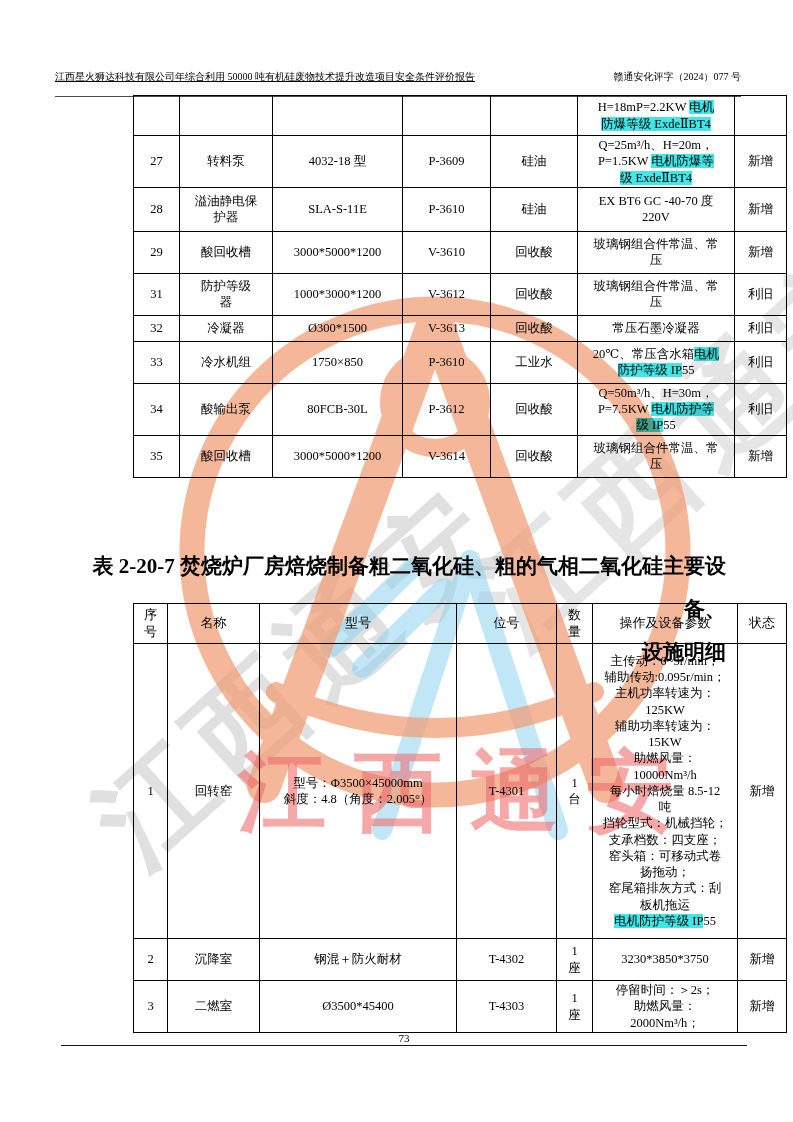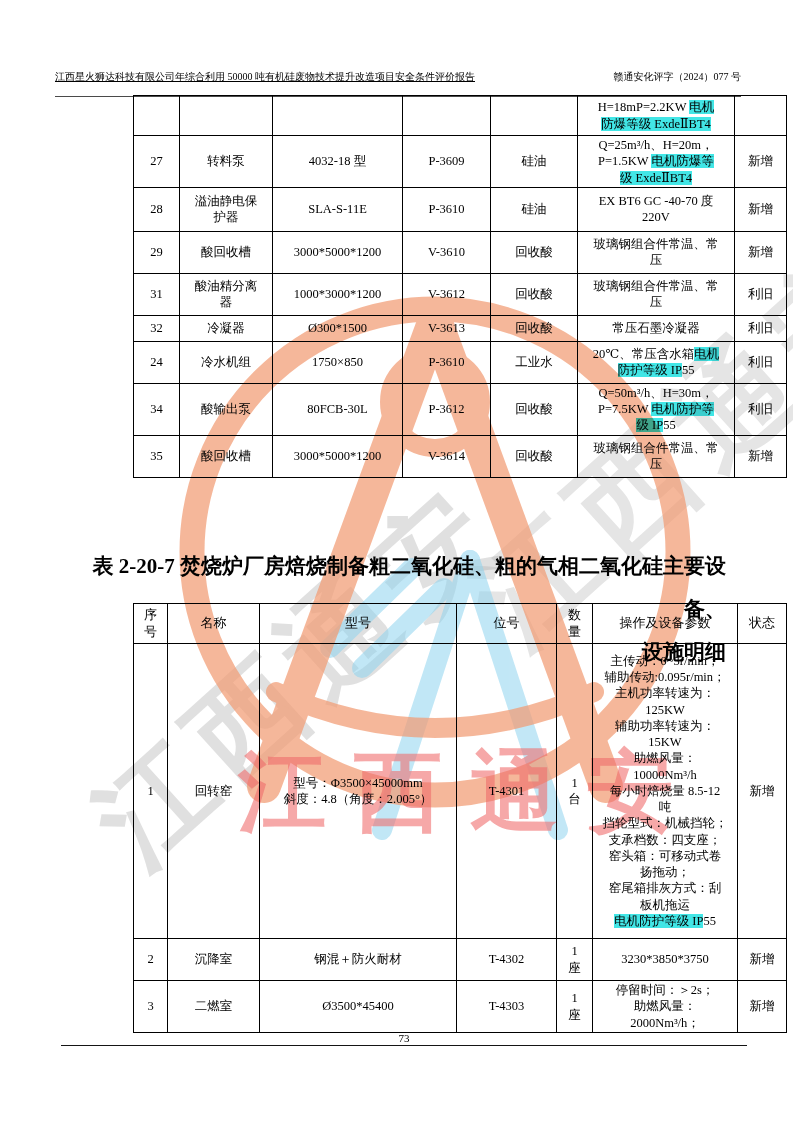--- a/index.html
+++ b/index.html
@@ -86,40 +86,40 @@
           <td>酸回收槽</td>
           <td>3000*5000*1200</td>
           <td>V-3610</td>
           <td>回收酸</td>
           <td><span>玻璃钢组合件常温、常
 压</span></td>
           <td>新增</td>
         </tr>
         <tr style="height: 42px;">
           <td>31</td>
-          <td>酸油精分离
+          <td>防护等级
 器</td>
           <td>1000*3000*1200</td>
           <td>V-3612</td>
           <td>回收酸</td>
           <td><span>玻璃钢组合件常温、常
 压</span></td>
           <td>利旧</td>
         </tr>
         <tr style="height: 26px;">
           <td>32</td>
           <td>冷凝器</td>
           <td>Ø300*1500</td>
           <td>V-3613</td>
           <td>回收酸</td>
           <td><span>常压石墨冷凝器</span></td>
           <td>利旧</td>
         </tr>
         <tr style="height: 42px;">
-          <td>24</td>
+          <td>33</td>
           <td>冷水机组</td>
           <td>1750×850</td>
           <td>P-3610</td>
           <td>工业水</td>
           <td><span>20℃、常压含水箱</span><span class="hl">电机
 防护等级 IP</span><span>55</span></td>
           <td>利旧</td>
         </tr>
         <tr style="height: 50px;">
           <td>34</td>

